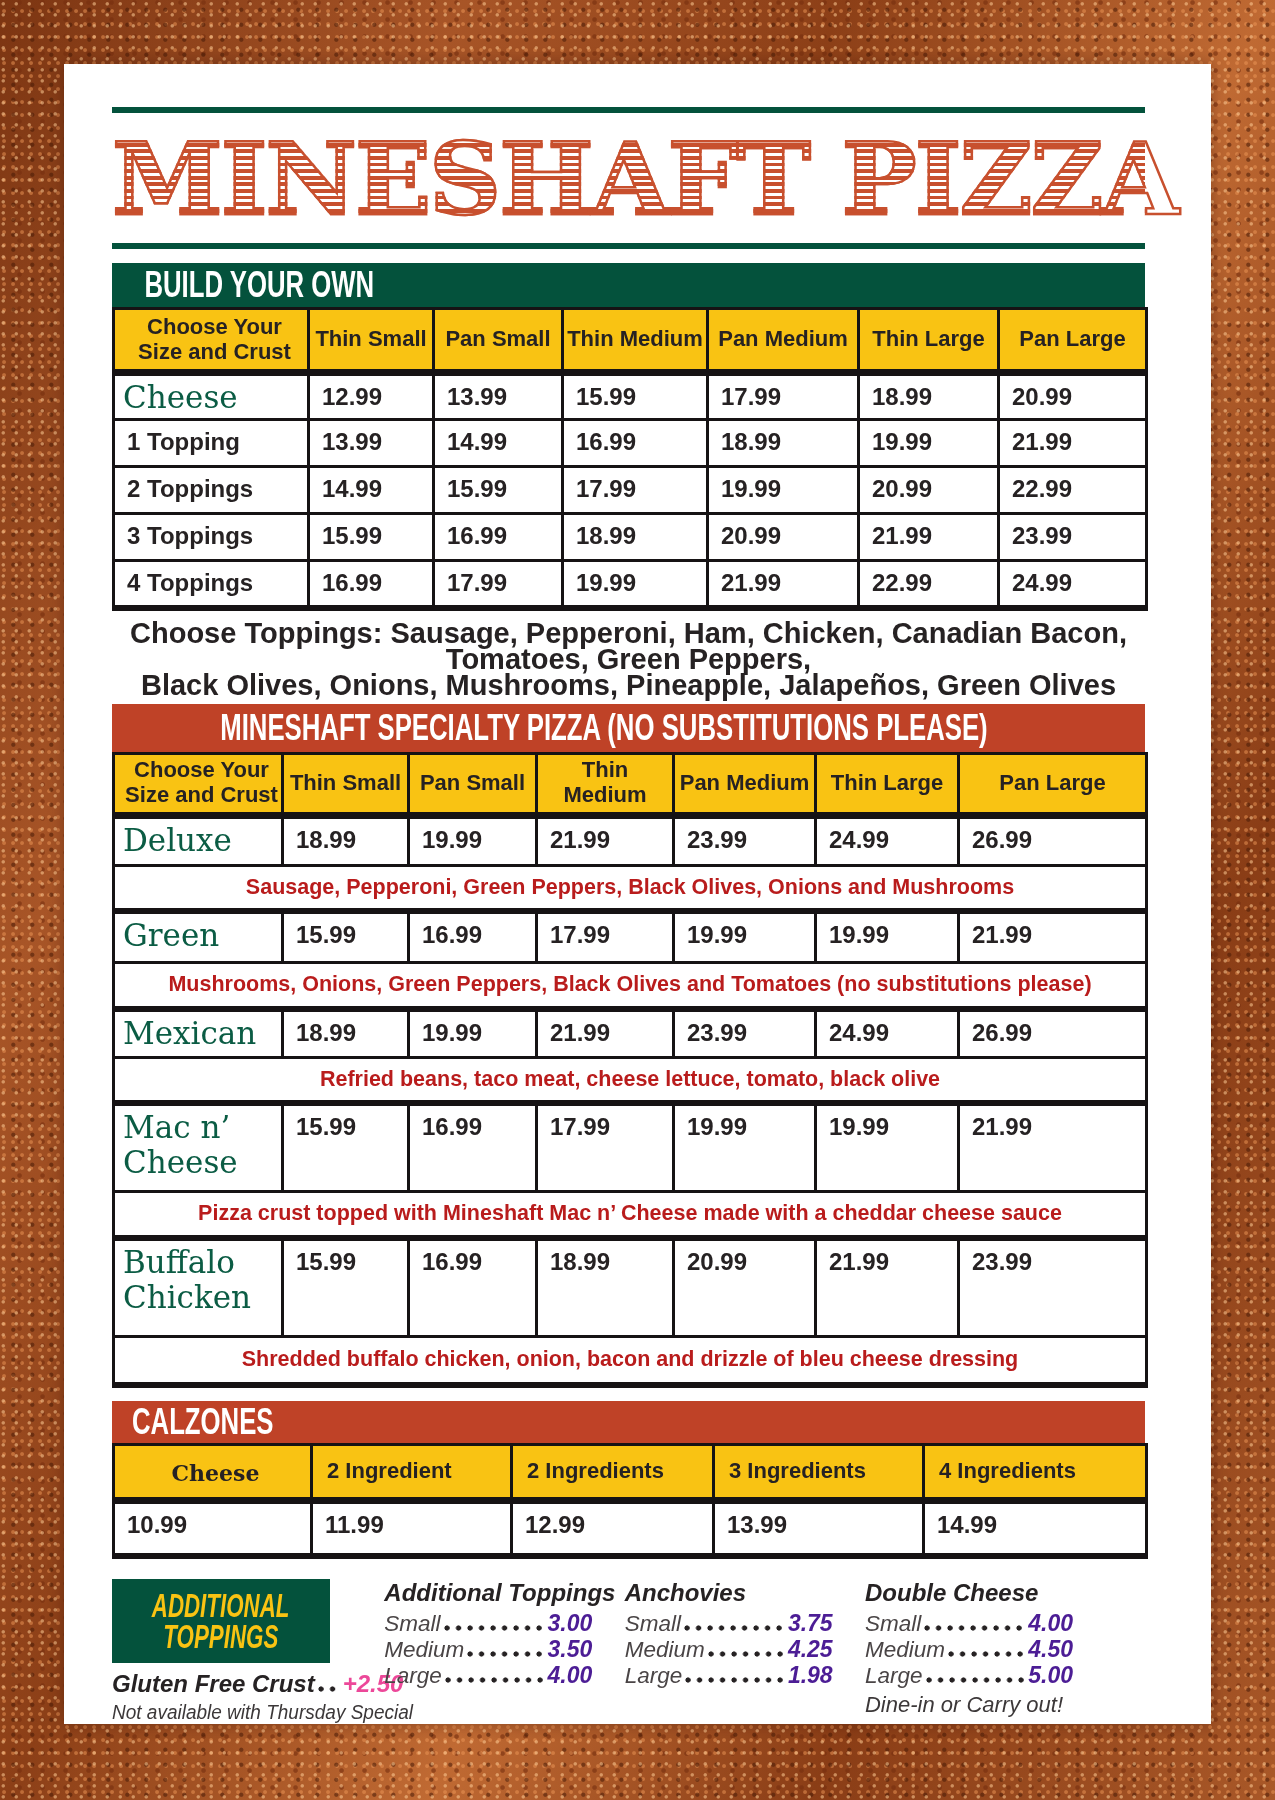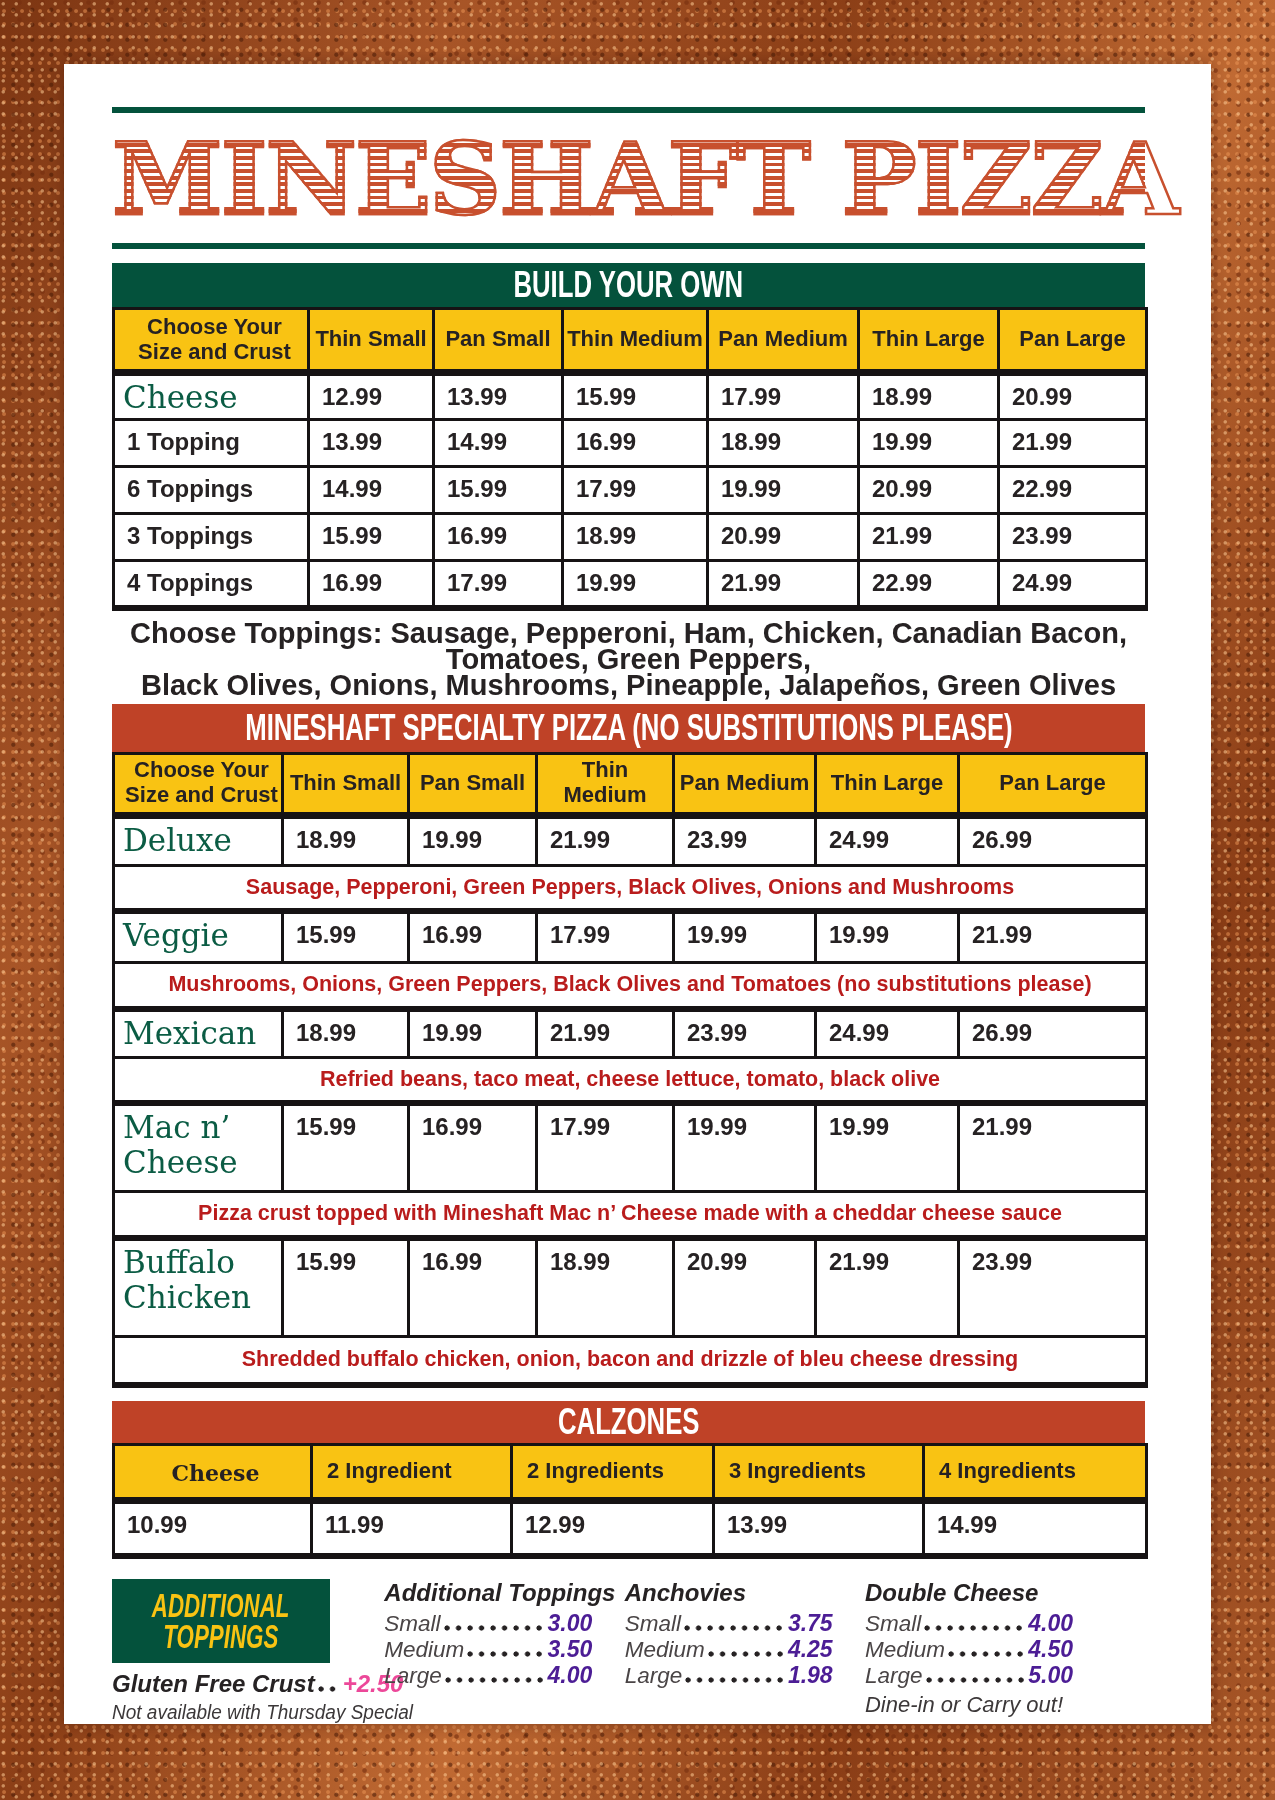--- a/index.html
+++ b/index.html
@@ -27,21 +27,21 @@
     font-family:"DejaVu Serif", serif; font-weight:bold;
     font-size:100px; letter-spacing:-2px; text-align:center; white-space:nowrap;
     background:repeating-linear-gradient(180deg, #c8502e 0 3.8px, #ffffff 3.8px 6.6px);
     -webkit-background-clip:text; background-clip:text;
     color:#c8502e; -webkit-text-fill-color:transparent;
     -webkit-text-stroke:2.5px #c8502e;
   }
   .gap14 { height:14px; }
   .gap13 { height:13px; }
   .banner {
-    height:44px; display:flex; align-items:center; justify-content:center;
+    height:44px; display:flex; align-items:center; 
     color:#ffffff; font-weight:bold; font-size:33px;
   }
   .banner.red { height:48px; background:#bf4227; }
   .banner.green { background:#04523c; }
   .banner.calz { height:42px; background:#bf4227; }
   .cond { display:inline-block; transform:scaleX(0.78) scaleY(1.12); transform-origin:center; white-space:nowrap; }
   table.menu { border-collapse:collapse; table-layout:fixed; width:1033px; }
   table.menu th, table.menu td { border:3px solid #161314; overflow:hidden; }
   tr.yellowrow th {
     background:#f9c313; color:#262223; font-size:22px; font-weight:bold;
@@ -140,21 +140,21 @@
       <tr class="h47">
         <td class="price">1 Topping</td>
         <td class="price">13.99</td>
         <td class="price">14.99</td>
         <td class="price">16.99</td>
         <td class="price">18.99</td>
         <td class="price">19.99</td>
         <td class="price">21.99</td>
       </tr>
       <tr class="h47">
-        <td class="price">6 Toppings</td>
+        <td class="price">2 Toppings</td>
         <td class="price">14.99</td>
         <td class="price">15.99</td>
         <td class="price">17.99</td>
         <td class="price">19.99</td>
         <td class="price">20.99</td>
         <td class="price">22.99</td>
       </tr>
       <tr class="h47">
         <td class="price">3 Toppings</td>
         <td class="price">15.99</td>
@@ -213,21 +213,21 @@
         <td class="price">19.99</td>
         <td class="price">21.99</td>
         <td class="price">23.99</td>
         <td class="price">24.99</td>
         <td class="price">26.99</td>
       </tr>
       <tr class="h46">
         <td class="desc" colspan="7">Sausage, Pepperoni, Green Peppers, Black Olives, Onions and Mushrooms</td>
       </tr>
       <tr class="h51 groupstart">
-        <td class="itemname">Veggie</td>
+        <td class="itemname">Green</td>
         <td class="price">15.99</td>
         <td class="price">16.99</td>
         <td class="price">17.99</td>
         <td class="price">19.99</td>
         <td class="price">19.99</td>
         <td class="price">21.99</td>
       </tr>
       <tr class="h47b">
         <td class="desc" colspan="7">Mushrooms, Onions, Green Peppers, Black Olives and Tomatoes (no substitutions please)</td>
       </tr>

